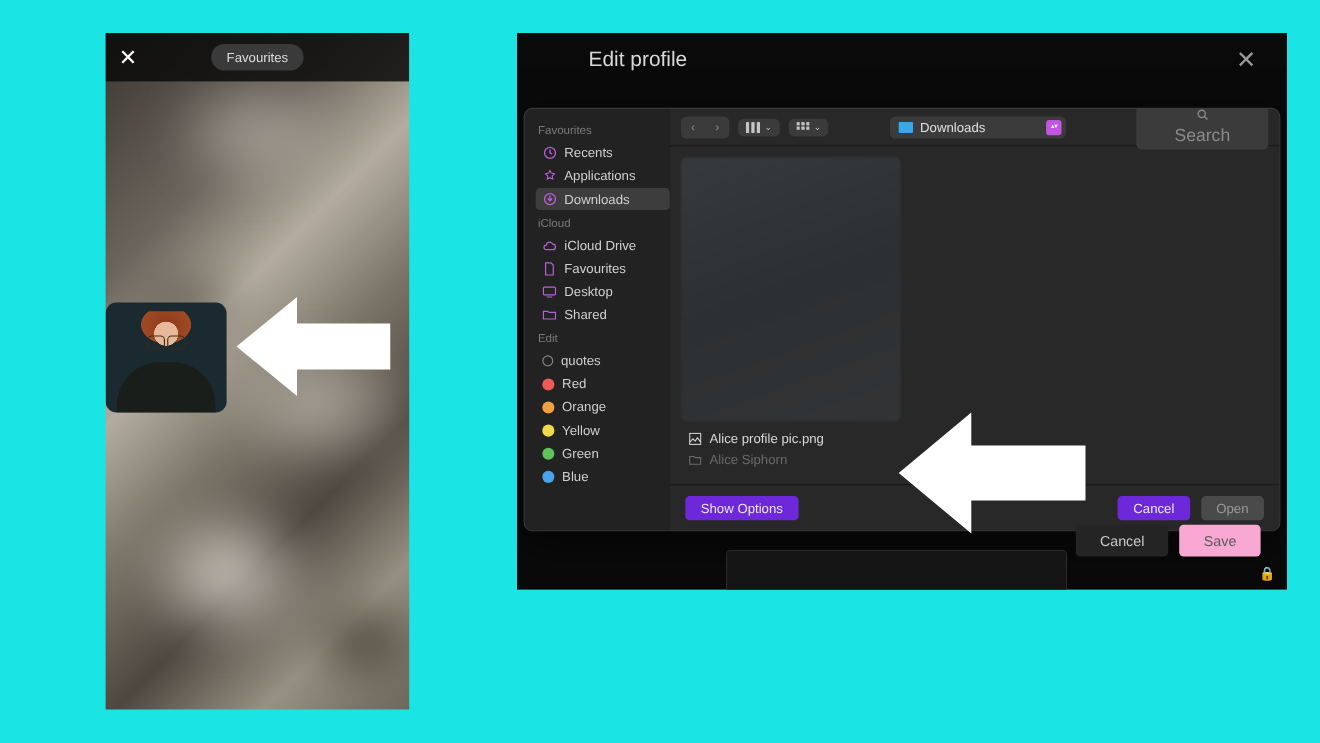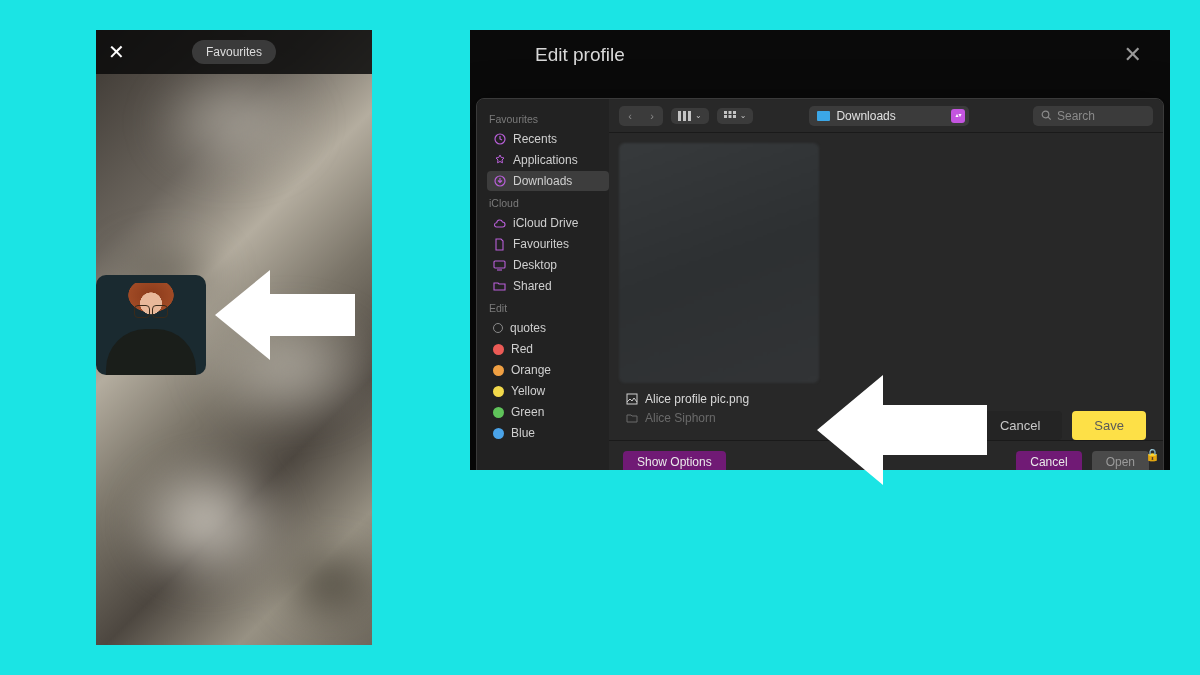--- a/index.html
+++ b/index.html
@@ -100,21 +100,21 @@
     z-index: 10;
   }
   .arrow svg { display: block; }
 
   
   .right-panel {
     position: absolute;
     left: 470px;
     top: 30px;
     width: 700px;
-    height: 440px;
+    height: 506px;
     background: #0a0a0a;
     overflow: hidden;
   }
   .edit-header {
     height: 50px;
     display: flex;
     align-items: center;
     justify-content: space-between;
     padding: 0 28px 0 65px;
   }
@@ -224,22 +224,23 @@
     border-radius: 3px;
     display: flex; flex-direction: column; align-items: center; justify-content: center;
     font-size: 6px; color: #fff; line-height: 5px;
   }
   .tb-search {
     display: flex; align-items: center; gap: 5px;
     background: #3b3b3b;
     border-radius: 5px;
     padding: 3px 8px;
     color: #8a8a8a;
-    font-size: 12px;
+    font-size: 16px;
     min-width: 120px;
+    flex-direction: column;
   }
   .fd-content {
     flex: 1;
     position: relative;
     padding: 10px;
   }
   .preview-box {
     position: absolute;
     left: 10px; top: 10px;
     width: 200px; height: 240px;
@@ -266,21 +267,21 @@
   }
   .fd-footer {
     height: 42px;
     border-top: 1px solid #1a1a1a;
     display: flex;
     align-items: center;
     padding: 0 14px;
     gap: 10px;
   }
   .btn {
-    background: #701a75;
+    background: #6d28d9;
     color: #eaeaea;
     font-size: 12px;
     padding: 4px 14px;
     border-radius: 4px;
     border: none;
   }
   .btn.muted { background: #4a4a4a; color: #9a9a9a; }
   .spacer { flex: 1; }
 
   .below-dialog {
@@ -304,21 +305,21 @@
     display: flex;
     gap: 10px;
   }
   .pf-btn {
     padding: 7px 22px;
     border-radius: 4px;
     font-size: 13px;
     border: none;
   }
   .pf-cancel { background: #242424; color: #c8c8c8; }
-  .pf-save { background: #fde047; color: #5a5a5a; }
+  .pf-save { background: #f9a8d4; color: #5a5a5a; }
 
   .lock-icon {
     position: absolute;
     right: 10px; bottom: 8px;
     color: #5a5a5a;
     font-size: 12px;
   }
 </style>
 </head>
 <body>

